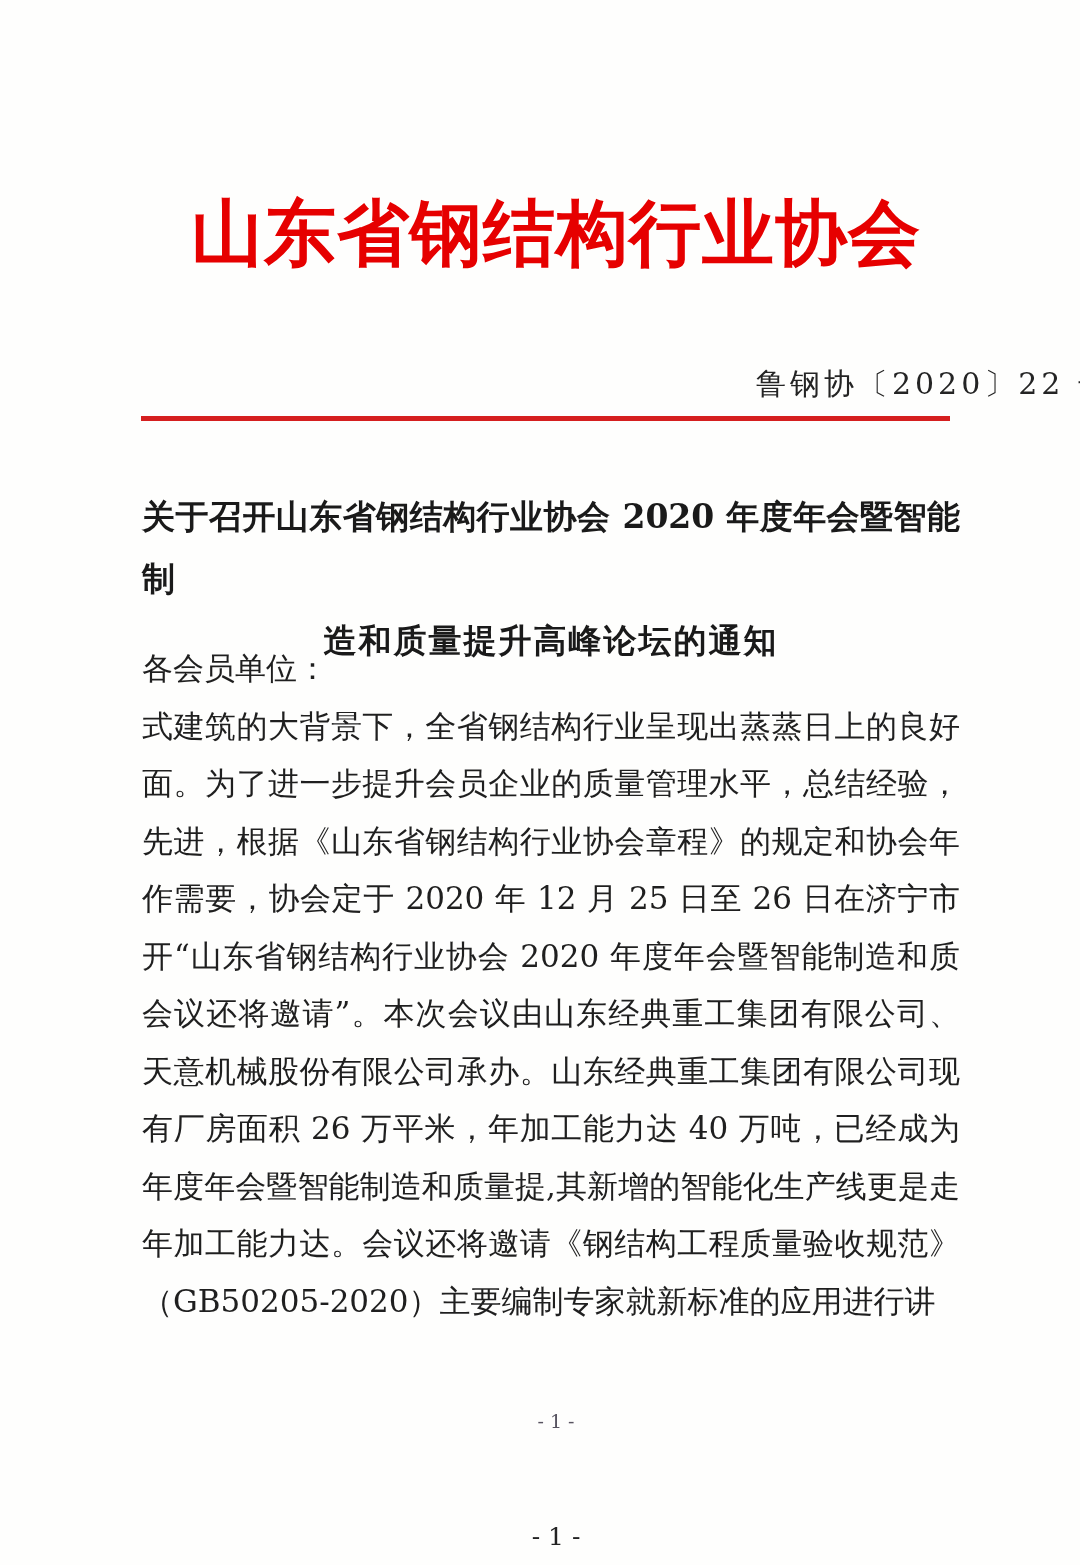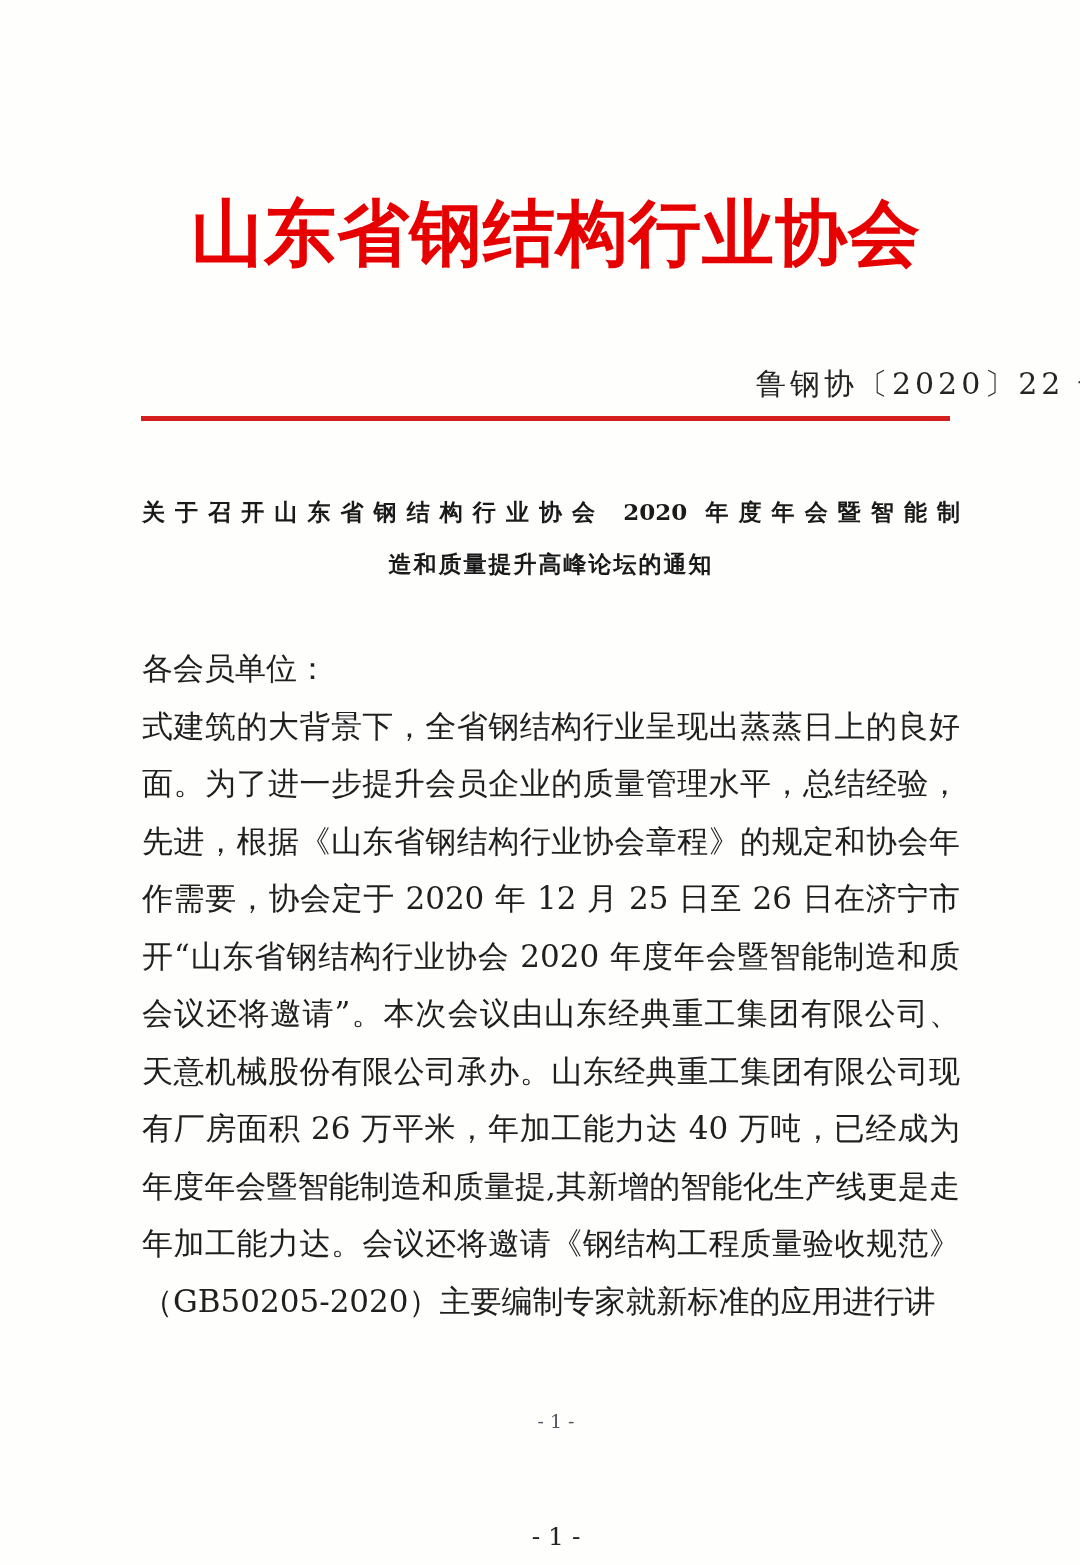--- a/index.html
+++ b/index.html
@@ -28,22 +28,22 @@
     letter-spacing:4px;
     color:#242424;
   }
   .red-rule{
     position:absolute;left:141px;top:416px;
     width:809px;height:5px;
     background:#d51f1f;
   }
   .heading{
     position:absolute;left:142px;top:486px;width:818px;
-    font-size:23px;font-weight:700;color:#1a1a1a;
-    line-height:52px;
+    font-size:33px;font-weight:700;color:#1a1a1a;
+    line-height:62px;
   }
   .heading .h-line1{
     text-align:justify;
     text-align-last:justify;
   }
   .heading .h-line2{
     text-align:center;
     letter-spacing:2px;
   }
   .body-text{

